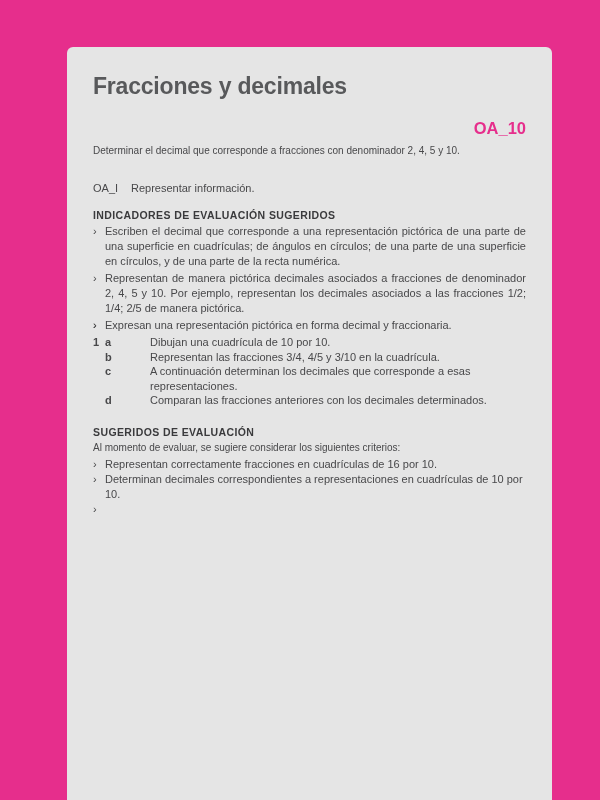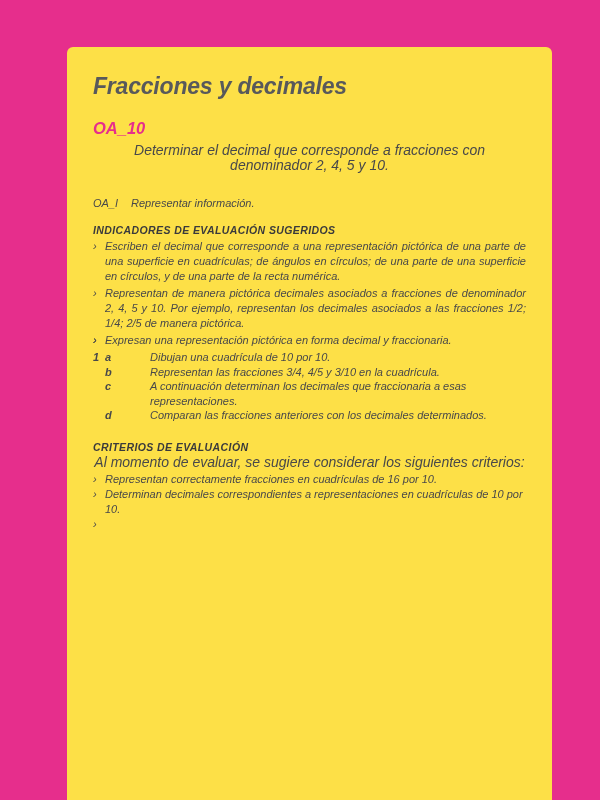--- a/index.html
+++ b/index.html
@@ -7,42 +7,40 @@
     width: 600px; height: 800px;
     background: #E62E8C;
     font-family: "Liberation Sans", sans-serif;
     overflow: hidden;
     position: relative;
   }
   .page {
     position: absolute;
     left: 67px; top: 47px;
     width: 485px; height: 753px;
-    background: #fde047;
+    background: #e5e5e5;
     border-radius: 6px 6px 0 0;
     box-sizing: border-box;
     padding: 26px 26px 0 26px;
-    font-style: italic;
   }
   .title {
     margin: 0;
     font-size: 23px; line-height: 1.15;
     color: #58595B; font-weight: bold;
     letter-spacing: -0.2px;
   }
   .oa-head {
     margin: 20px 0 0;
     font-size: 16.5px; line-height: 1.2;
-    color: #E62E8C; font-weight: bold;
+    color: #E62E8C; font-weight: bold; text-align: right;
   }
   .body-text {
     margin: 4px 0 0;
-    font-size: 14px; line-height: 15px;
+    font-size: 10px; line-height: 15px;
     color: #48484A;
-    text-align: center;
   }
   .skill-line {
     margin: 23px 0 0;
     font-size: 11px; line-height: 15px;
     color: #48484A;
   }
   .skill-code { display: inline-block; width: 38px; }
   .sec-head {
     margin: 13px 0 0;
     font-size: 10.5px; line-height: 13px;
@@ -117,30 +115,30 @@
       <span class="act-text">Dibujan una cuadrícula de 10 por 10.</span>
     </div>
     <div class="act-item">
       <span class="act-num"></span>
       <span class="act-letter">b</span>
       <span class="act-text">Representan las fracciones 3/4, 4/5 y 3/10 en la cuadrícula.</span>
     </div>
     <div class="act-item">
       <span class="act-num"></span>
       <span class="act-letter">c</span>
-      <span class="act-text">A continuación determinan los decimales que fraccionaria a esas representaciones.</span>
+      <span class="act-text">A continuación determinan los decimales que corresponde a esas representaciones.</span>
     </div>
     <div class="act-item">
       <span class="act-num"></span>
       <span class="act-letter">d</span>
       <span class="act-text">Comparan las fracciones anteriores con los decimales determinados.</span>
     </div>
   </div>
 
-  <h3 class="sec-head criteria-head">CRITERIOS DE EVALUACIÓN</h3>
+  <h3 class="sec-head criteria-head">SUGERIDOS DE EVALUACIÓN</h3>
   <p class="body-text intro-text">Al momento de evaluar, se sugiere considerar los siguientes criterios:</p>
   <ul class="bullets single">
     <li>
       <span class="bullet">›</span><span>Representan correctamente fracciones en cuadrículas de 16 por 10.</span>
     </li>
     <li>
       <span class="bullet">›</span><span>Determinan decimales correspondientes a representaciones en cuadrículas de 10 por 10.</span>
     </li>
     <li>
       <span class="bullet">›</span>

